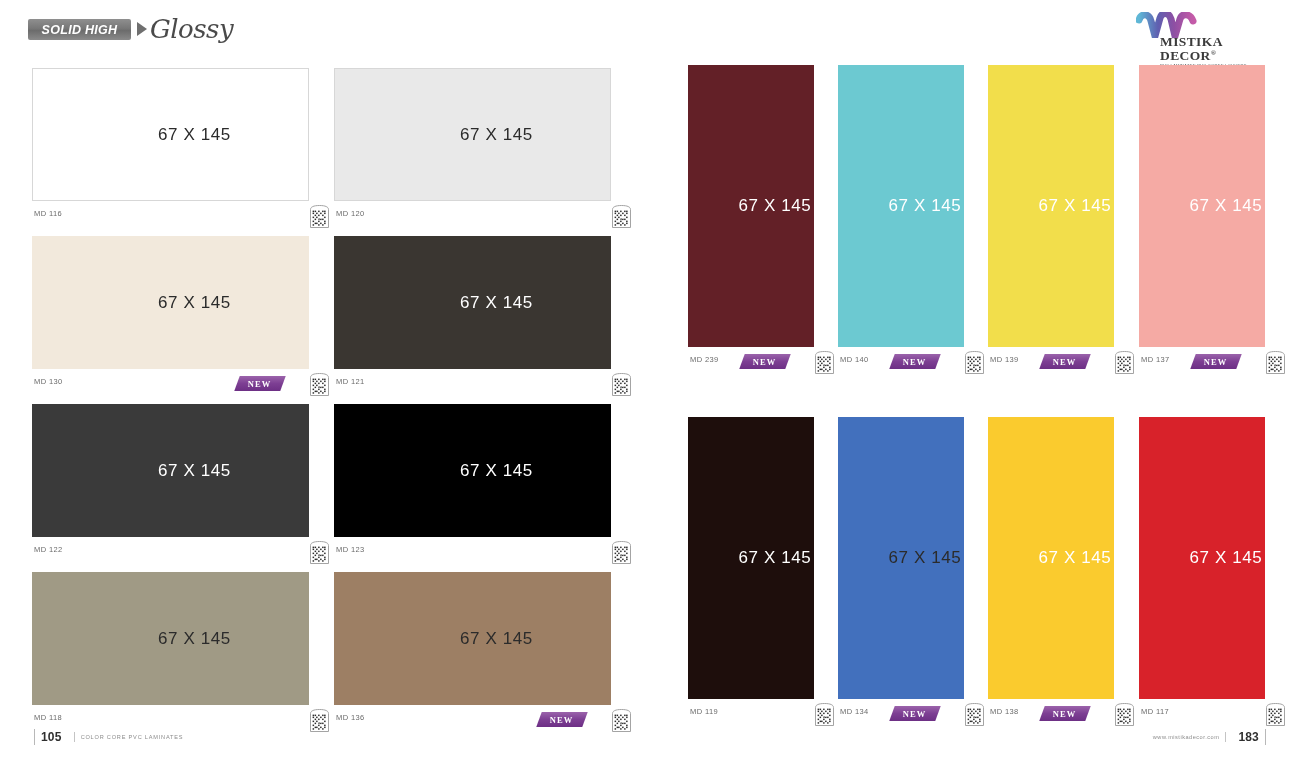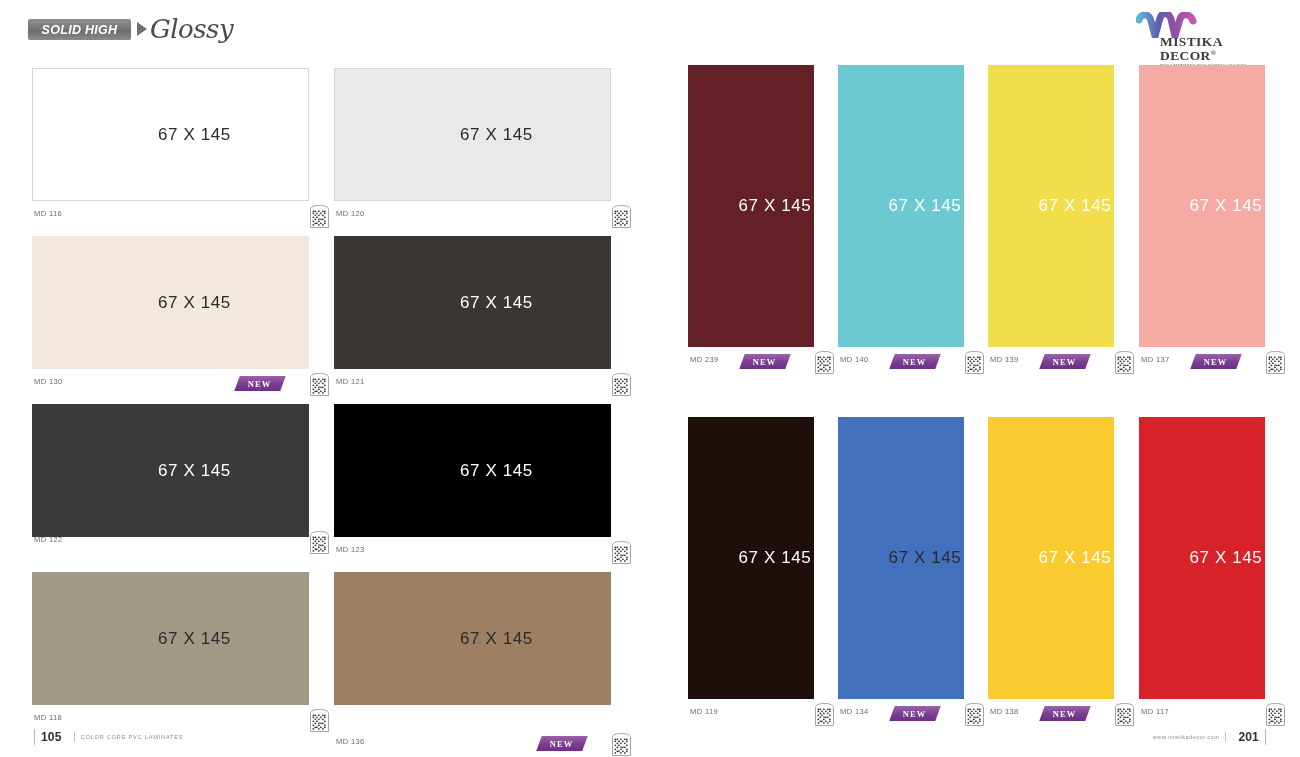--- a/index.html
+++ b/index.html
@@ -333,21 +333,21 @@
                 <path d="M9.2,15.9 L9.9,13.9 L11.2,15.2 Z" fill="#111"></path>
               </svg>
             </div>
           </div>
         </div>
       </div>
       <div class="cell" style="left: 32px; top: 344px; width: 277px;">
         <div class="swatch" style="width: 277px; height: 133px; background: rgb(58, 58, 58);">
           <div class="dim" style="color: rgb(255, 255, 255);">67 X 145</div>
         </div>
-        <div class="meta" style="top: 128px; text-decoration: underline;">
+        <div class="meta" style="top: 138px; text-decoration: underline;">
           <div class="code">MD 122</div>
           <div style="position:absolute; right:0px; top:-2px;">
             <div class="qr-tag">
               <svg width="21" height="25" viewBox="0 0 21 25">
                 <path d="M1.5,5.5 C1.5,3 4.5,1.5 10.5,1.5 C16.5,1.5 19.5,3 19.5,5.5 L19.5,23.5 L1.5,23.5 Z" fill="#fff" stroke="#9a9a9a" stroke-width="0.9"></path>
                 <rect x="3" y="6" width="15" height="16" fill="#fff"></rect>
                 <g fill="#2e2e2e">
                   <rect x="3.6" y="6.6" width="1.5" height="1.5"></rect>
                   <rect x="5.6" y="6.6" width="1.5" height="1.5"></rect>
                   <rect x="9.1" y="6.6" width="1.5" height="1.5"></rect>
@@ -477,21 +477,21 @@
                 <path d="M9.2,15.9 L9.9,13.9 L11.2,15.2 Z" fill="#111"></path>
               </svg>
             </div>
           </div>
         </div>
       </div>
       <div class="cell" style="left: 334px; top: 512px; width: 277px;">
         <div class="swatch" style="width: 277px; height: 133px; background: rgb(157, 127, 100);">
           <div class="dim" style="color: rgb(43, 43, 43);">67 X 145</div>
         </div>
-        <div class="meta" style="top: 138px; margin-top: 24px;">
+        <div class="meta" style="top: 138px;">
           <div class="code">MD 136</div>
           <div class="new-badge" style="left:205px; top:2px;">
             <span>NEW</span>
           </div>
           <div style="position:absolute; right:0px; top:-2px;">
             <div class="qr-tag">
               <svg width="21" height="25" viewBox="0 0 21 25">
                 <path d="M1.5,5.5 C1.5,3 4.5,1.5 10.5,1.5 C16.5,1.5 19.5,3 19.5,5.5 L19.5,23.5 L1.5,23.5 Z" fill="#fff" stroke="#9a9a9a" stroke-width="0.9"></path>
                 <rect x="3" y="6" width="15" height="16" fill="#fff"></rect>
                 <g fill="#2e2e2e">
@@ -940,18 +940,18 @@
   <div class="footer">
     <div class="foot-left">
       <div class="tick"></div>
       <div class="pg-num">105</div>
       <div class="foot-sep"></div>
       <div class="foot-txt">COLOR CORE PVC LAMINATES</div>
     </div>
     <div class="foot-right">
       <div class="foot-url">www.mistikadecor.com</div>
       <div class="foot-sep"></div>
-      <div class="pg-num">201</div>
+      <div class="pg-num">183</div>
       <div class="tick"></div>
     </div>
   </div>
 
 </div>
 
 </body></html>

